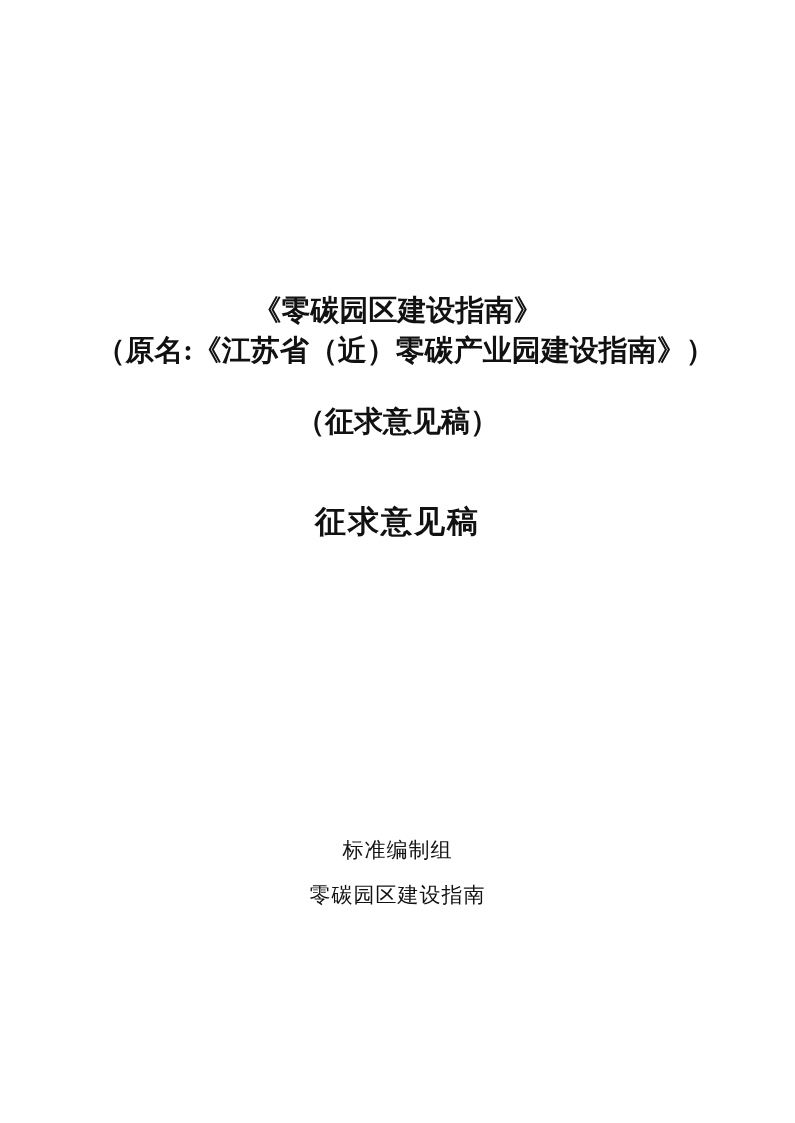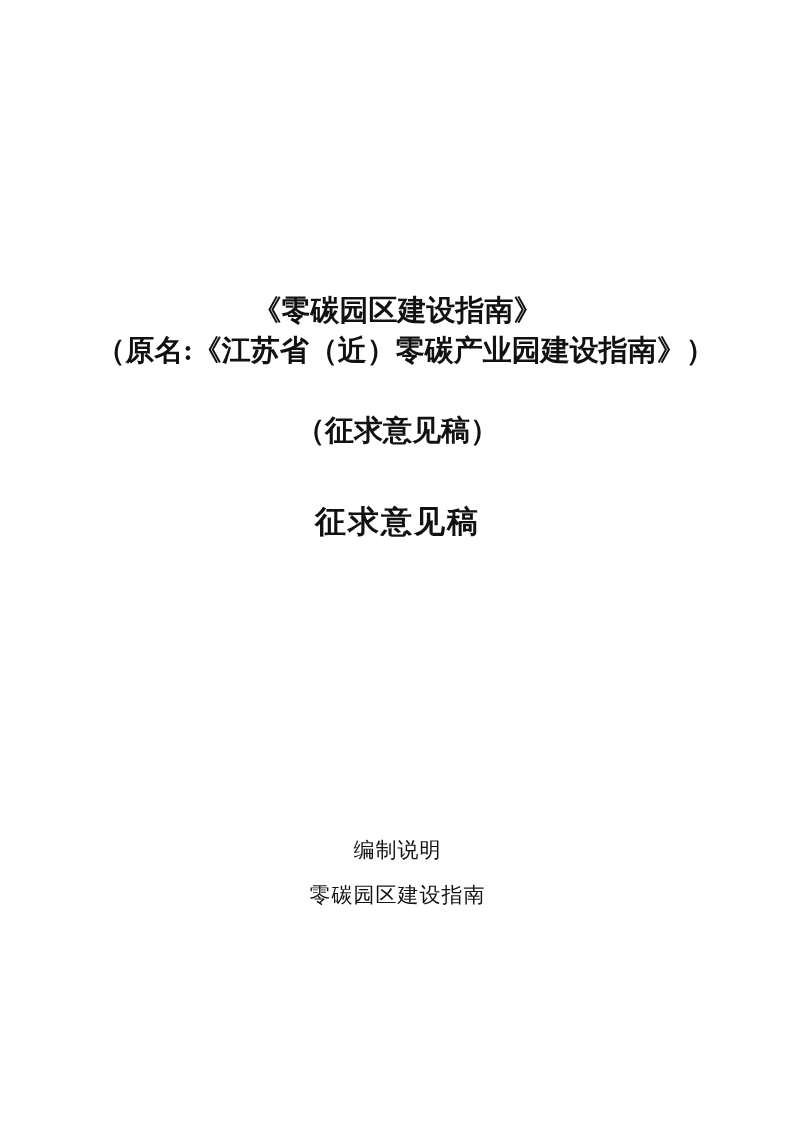--- a/index.html
+++ b/index.html
@@ -24,21 +24,21 @@
     white-space: nowrap;
   }
   .title-line {
     font-size: 29px;
     font-weight: bold;
     letter-spacing: 0px;
     line-height: 40px;
   }
   .title-line-1 { top: 290px; }
   .title-line-2 { top: 330px; padding-left: 8px; }
-  .title-line-3 { top: 410px; }
+  .title-line-3 { top: 401px; }
   .subtitle {
     top: 500px;
     font-size: 31px;
     font-weight: bold;
     letter-spacing: 2px;
     line-height: 44px;
   }
   .footer-line {
     font-size: 21px;
     font-weight: normal;
@@ -54,17 +54,17 @@
 <div class="page">
 
   <div class="line title-line title-line-1">《零碳园区建设指南》</div>
 
   <div class="line title-line title-line-2">（原名:《江苏省（近）零碳产业园建设指南》）</div>
 
   <div class="line title-line title-line-3">（征求意见稿）</div>
 
   <div class="line subtitle">征求意见稿</div>
 
-  <div class="line footer-line footer-author">编制说明</div>
+  <div class="line footer-line footer-author">标准编制组</div>
 
   <div class="line footer-line footer-date">零碳园区建设指南</div>
 
 </div>
 
 </body></html>

